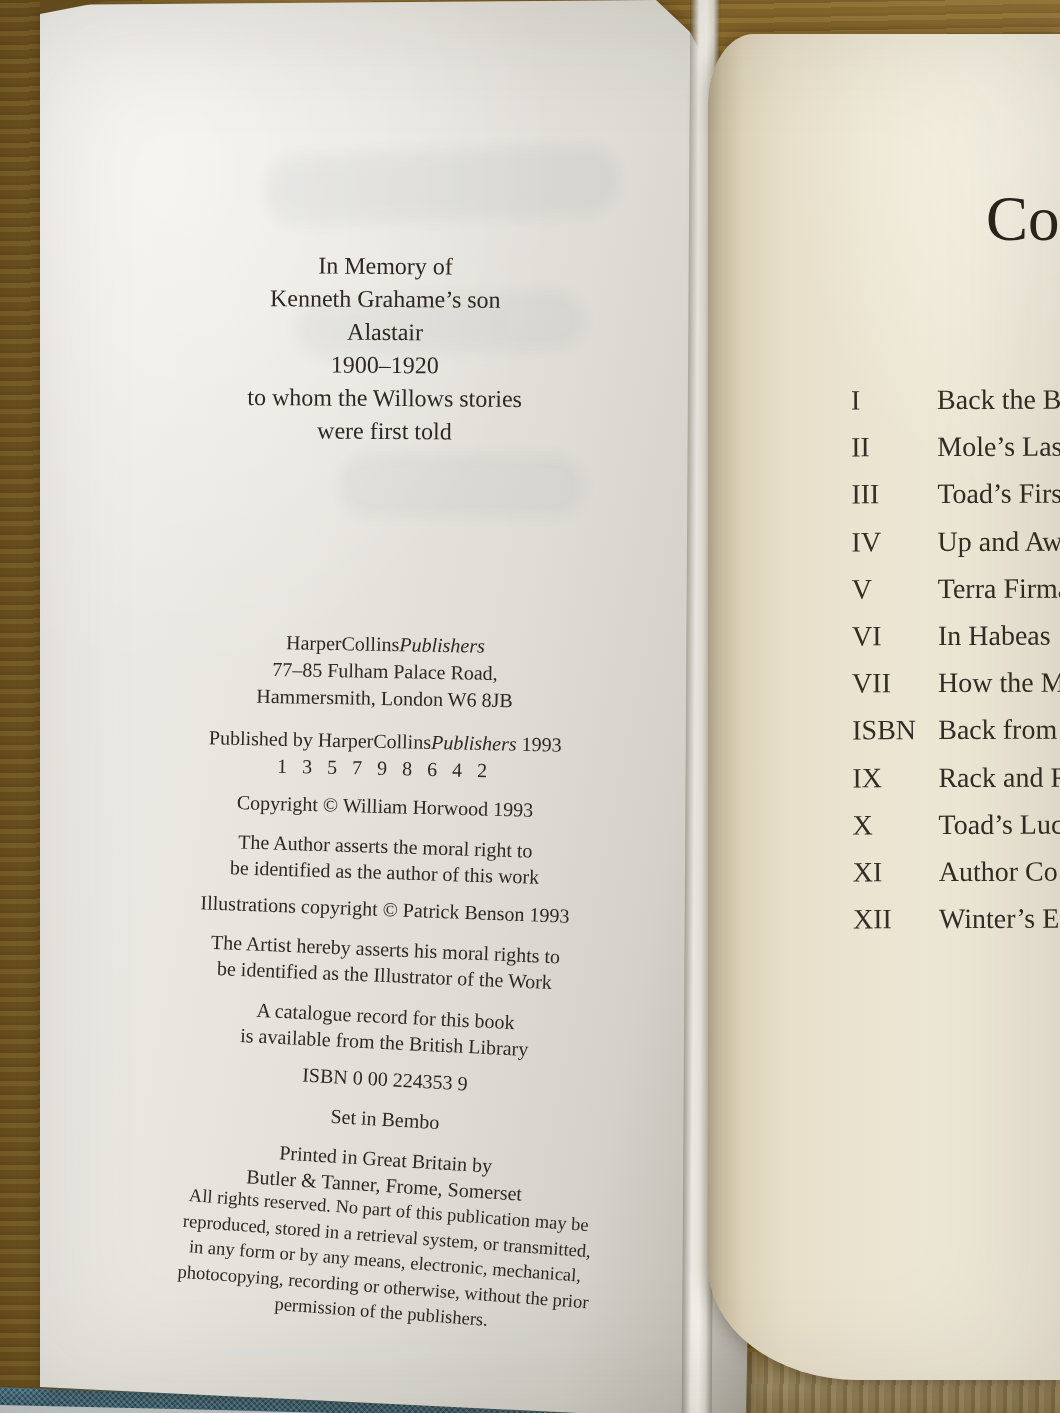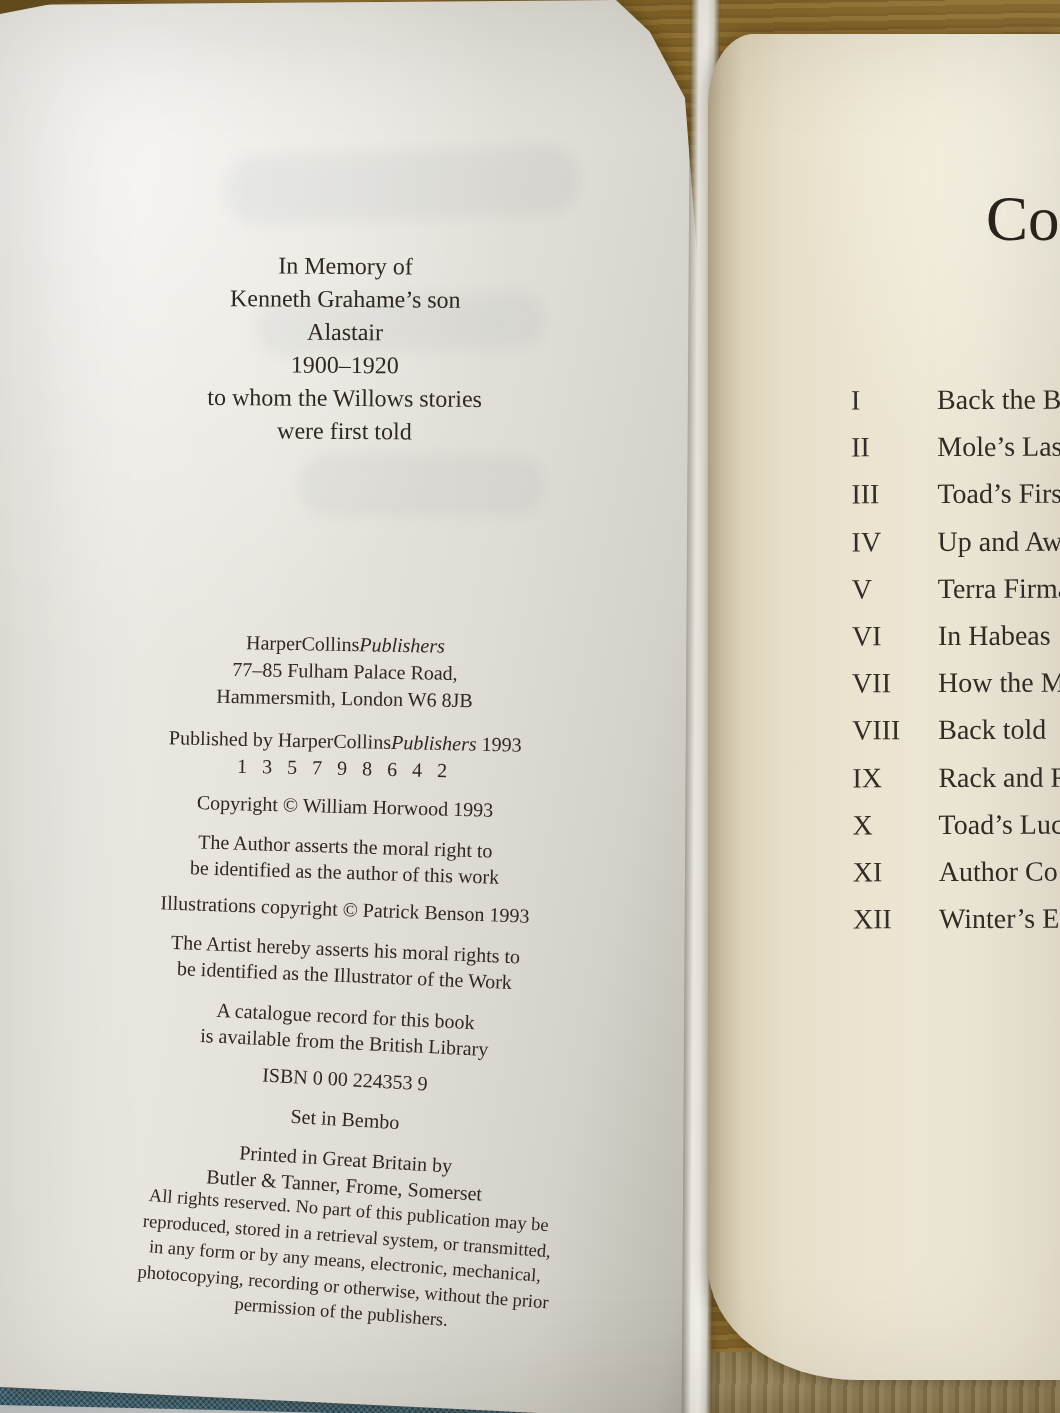--- a/index.html
+++ b/index.html
@@ -29,21 +29,21 @@
       repeating-linear-gradient(-45deg, rgba(0,0,20,.28) 0 2px, transparent 2px 4px),
       linear-gradient(180deg,#4b7d90 0%, #3a6678 55%, #2d5163 100%);
   }
   .below-cloth{
     position:absolute;left:0;top:1403px;width:330px;height:10px;
     clip-path:polygon(0 2px,220px 7px,330px 10px,0 10px);
     background:#c9cecf;
   }
 
   
-  .left-page-wrap{position:absolute;inset:0;filter:drop-shadow(3px 3px 9px rgba(30,18,0,.45));}
+  .left-page-wrap{position:absolute;inset:0;filter:drop-shadow(3px 3px 9px rgba(30,18,0,.45));margin-left:40px;}
   .left-page{
     position:absolute;left:0;top:0;width:714px;height:1413px;
     clip-path:polygon(0 5px,616px 0,650px 32px,685px 98px,702px 320px,710px 720px,713px 1060px,706px 1413px,538px 1413px,0 1387px);
     background:
       radial-gradient(90% 60% at 18% 12%, rgba(255,255,255,.5) 0%, rgba(255,255,255,0) 60%),
       linear-gradient(101deg,#efede8 0%, #e7e5de 38%, #dedcd5 62%, #d3d1c9 80%, #bfbcb3 94%, #a7a49a 100%);
   }
   
   .ghost{position:absolute;border-radius:40px;filter:blur(7px);background:#4d5e74;}
   .ghost.g1{left:225px;top:150px;width:355px;height:70px;opacity:.055;transform:rotate(-2deg);}
@@ -203,22 +203,22 @@
     </div>
     <div class="toc-row">
       <span class="toc-num">VI</span>
       <span>In Habeas</span>
     </div>
     <div class="toc-row">
       <span class="toc-num">VII</span>
       <span>How the M</span>
     </div>
     <div class="toc-row">
-      <span class="toc-num">VIII</span>
-      <span>Back told</span>
+      <span class="toc-num">ISBN</span>
+      <span>Back from</span>
     </div>
     <div class="toc-row">
       <span class="toc-num">IX</span>
       <span>Rack and R</span>
     </div>
     <div class="toc-row">
       <span class="toc-num">X</span>
       <span>Toad’s Luck</span>
     </div>
     <div class="toc-row">

